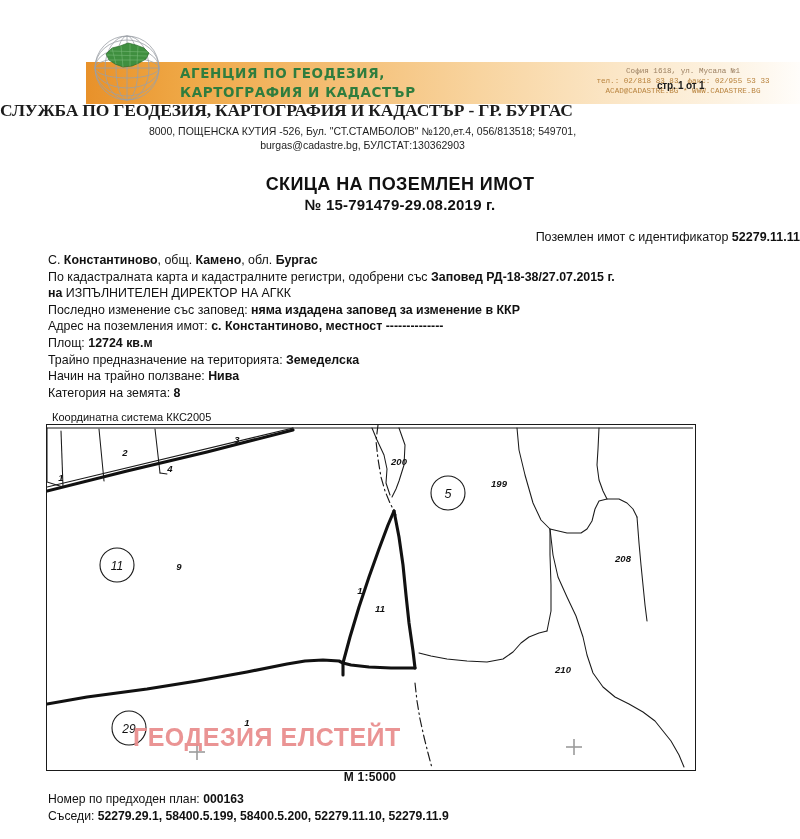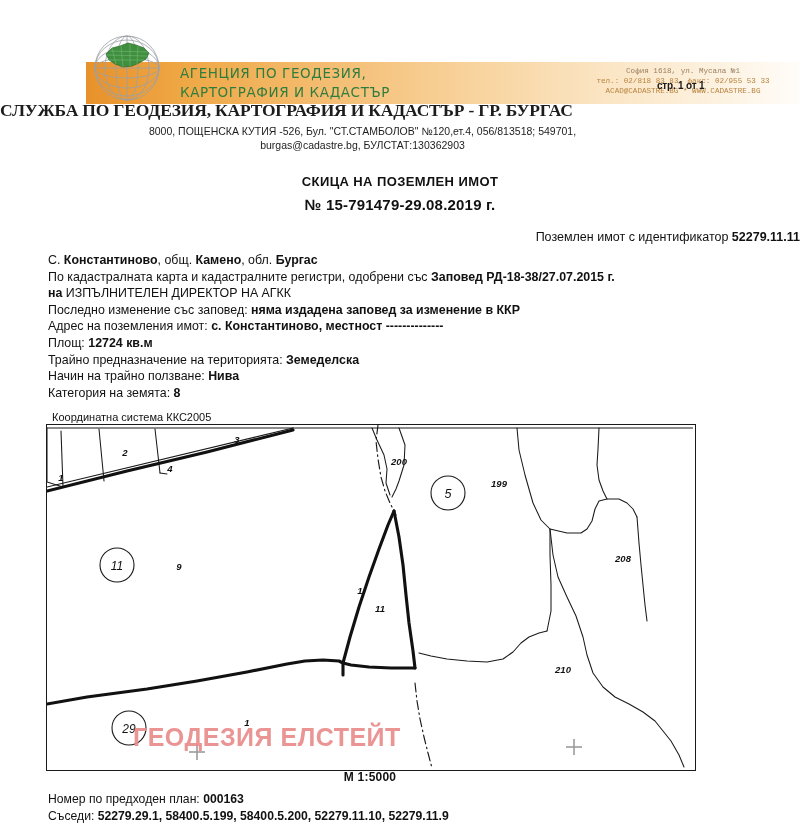--- a/index.html
+++ b/index.html
@@ -17,21 +17,21 @@
   }
   
   .header-wrap{position:absolute;left:0;top:0;width:800px;height:112px;}
   .banner{
     position:absolute;left:86px;top:62px;width:714px;height:42px;
     background:linear-gradient(90deg,#e8912a 0%,#efa846 14%,#f4bd72 34%,#f8d49f 55%,#fbe6c6 74%,#fdf3e3 90%,#fffdfa 100%);
   }
   .banner-title{
     position:absolute;left:180px;top:64px;width:380px;
     font-family:"DejaVu Sans",sans-serif;
-    font-weight:normal;font-size:13.5px;letter-spacing:.6px;
+    font-weight:bold;font-size:13.5px;letter-spacing:.6px;
     color:#2f7d3e;line-height:19px;
   }
   .banner-title .l2{color:#2f7d3e;}
   .agency-contact{
     position:absolute;left:568px;top:66px;width:230px;
     font-family:Liberation Mono, monospace;
     font-size:7.6px;line-height:10.2px;color:#b9843f;
     text-align:center;white-space:nowrap;
   }
   .agency-contact .c1{color:#9c8062;}
@@ -49,21 +49,21 @@
     font-family:Liberation Serif, serif;
     font-weight:bold;font-size:17.5px;color:#1c1c1c;letter-spacing:-0.2px;
   }
   .office-addr{
     position:absolute;left:0;top:124px;width:725px;text-align:center;
     font-size:10.5px;line-height:14px;color:#1c1c1c;
   }
   
   .doc-title{
     position:absolute;left:0;top:174px;width:800px;text-align:center;
-    font-weight:bold;font-size:13px;letter-spacing:.4px;color:#111;
+    font-weight:bold;font-size:18px;letter-spacing:.4px;color:#111;
   }
   .doc-number{
     position:absolute;left:0;top:196px;width:800px;text-align:center;
     font-weight:bold;font-size:15px;letter-spacing:.2px;color:#111;
   }
   .ident-line{
     position:absolute;left:0;top:230px;width:800px;text-align:right;
     font-size:12.5px;color:#111;
   }
   .ident-line b{font-weight:bold;}

